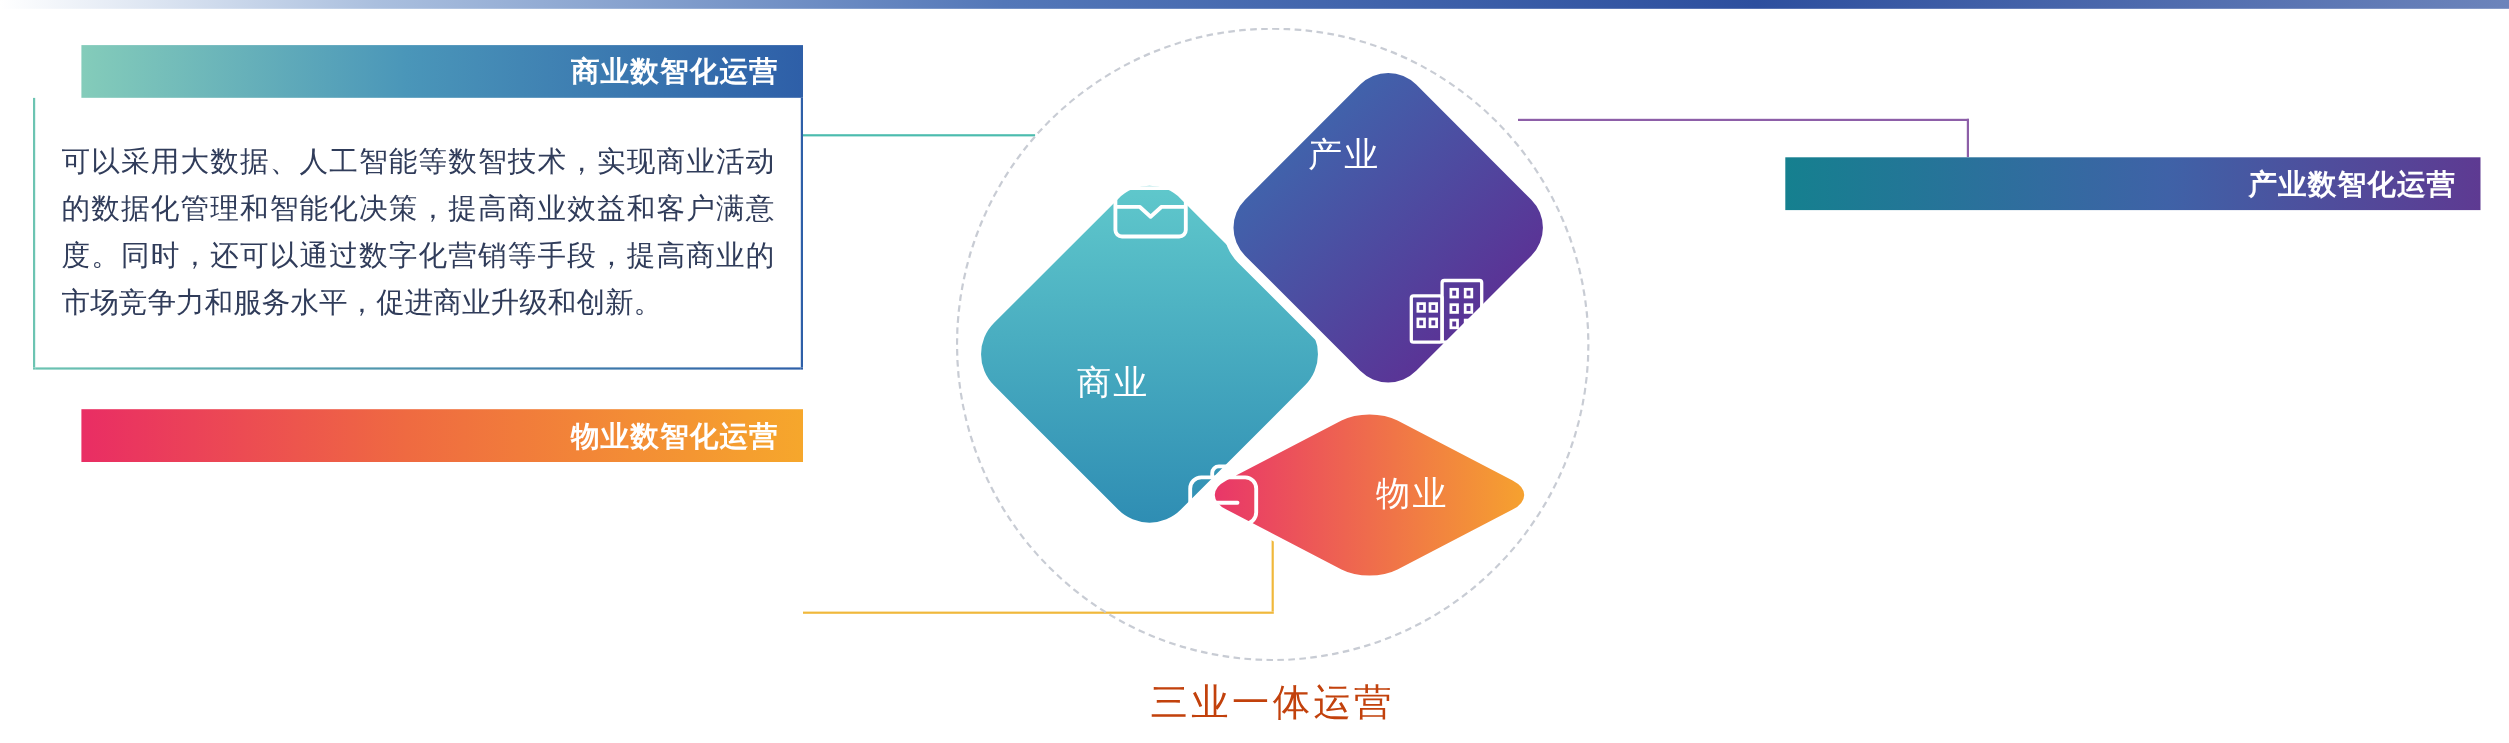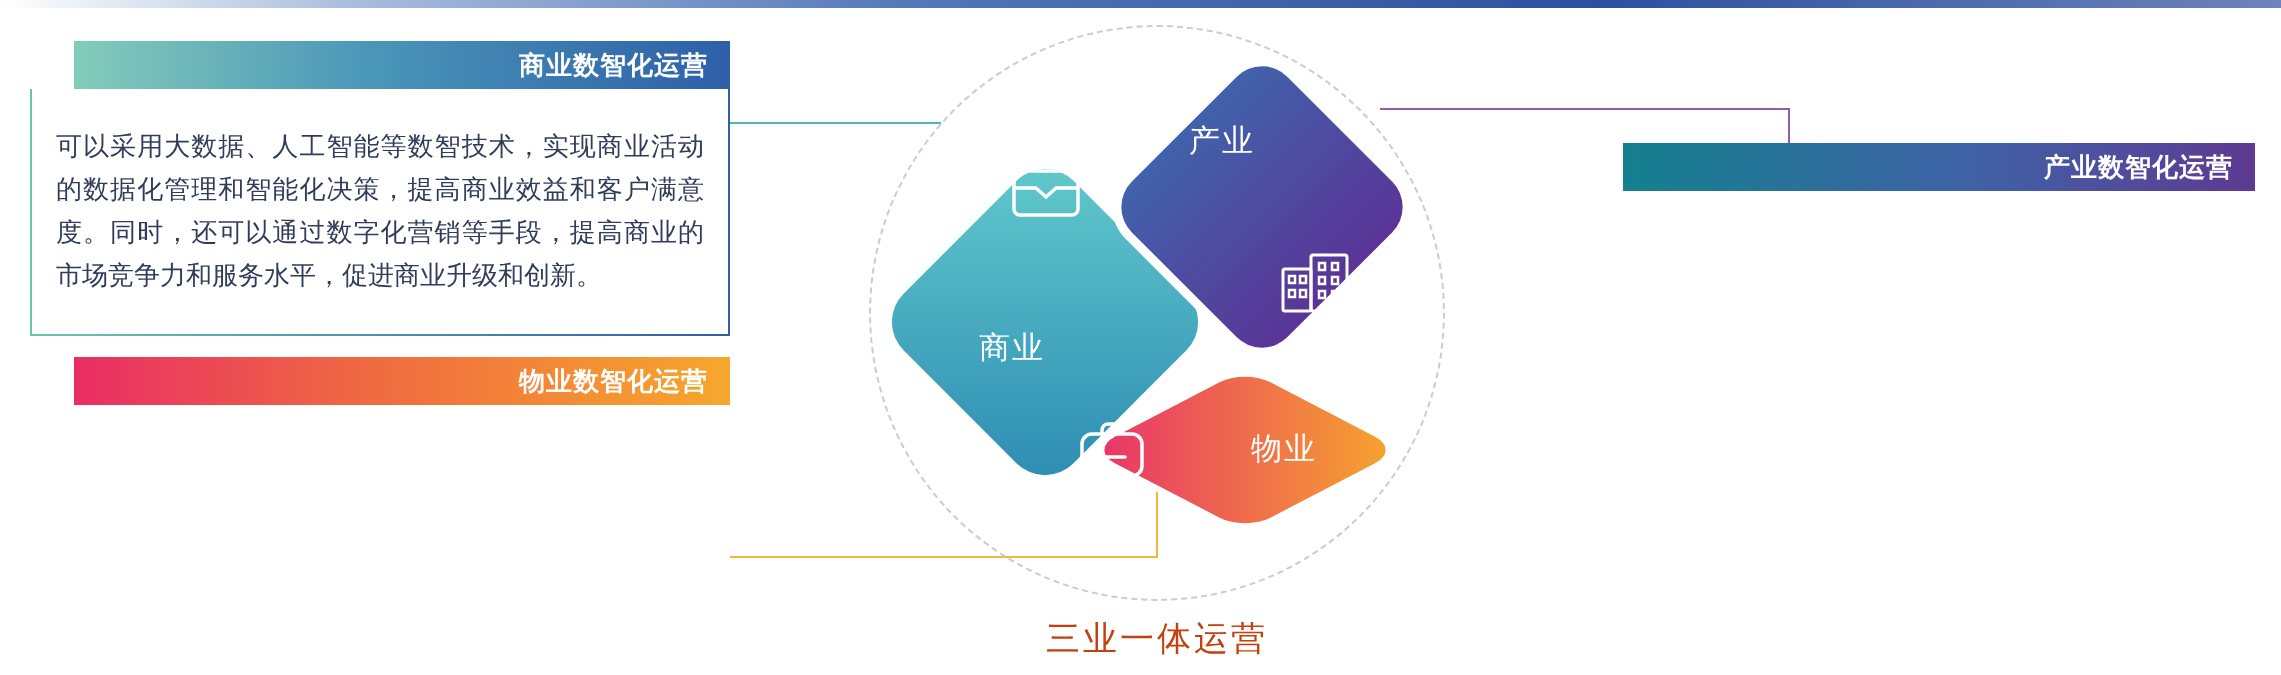--- a/index.html
+++ b/index.html
@@ -20,21 +20,21 @@
     padding:0 22px; color:#fff; font-size:26px; font-weight:700; letter-spacing:1px;margin-left:44px;
   }
   .card-body {
     border:2px solid #999; border-top:0; background:#fff;
     padding:36px 24px; font-size:26px; line-height:1.66; color:#303c5a; text-align:justify;
   }
   #card-commerce { left:30px; top:41px; width:700px; }
   #card-commerce .card-header { background:linear-gradient(90deg,#84ccba 0%,#4a96b9 45%,#2e5fa8 100%); }
   #card-commerce .card-body  { border-image:linear-gradient(90deg,#6cc4b2,#2e5fa8) 1; }
 
-  #card-property { left:30px; top:357px; width:700px; }
+  #card-property { left:30px; top:372px; width:700px; }
   #card-property .card-header { background:linear-gradient(90deg,#e92d64 0%,#ef6a41 45%,#f6a72c 100%); }
   #card-property .card-body  { border-image:linear-gradient(90deg,#e92d64,#f6a72c) 1; }
 
   #card-industry { left:1579px; top:143px; width:676px; }
   #card-industry .card-header { background:linear-gradient(90deg,#15808f 0%,#3f62a7 55%,#5e3a92 100%); }
   #card-industry .card-body  { border-image:linear-gradient(90deg,#15808f,#5e3a92) 1; padding:32px 26px; line-height:1.75; }
 
   
   .connector { position:absolute; z-index:0; }
   #conn-commerce   { left:730px;  top:122px; width:211px; height:2px; background:#4cbcae; }

